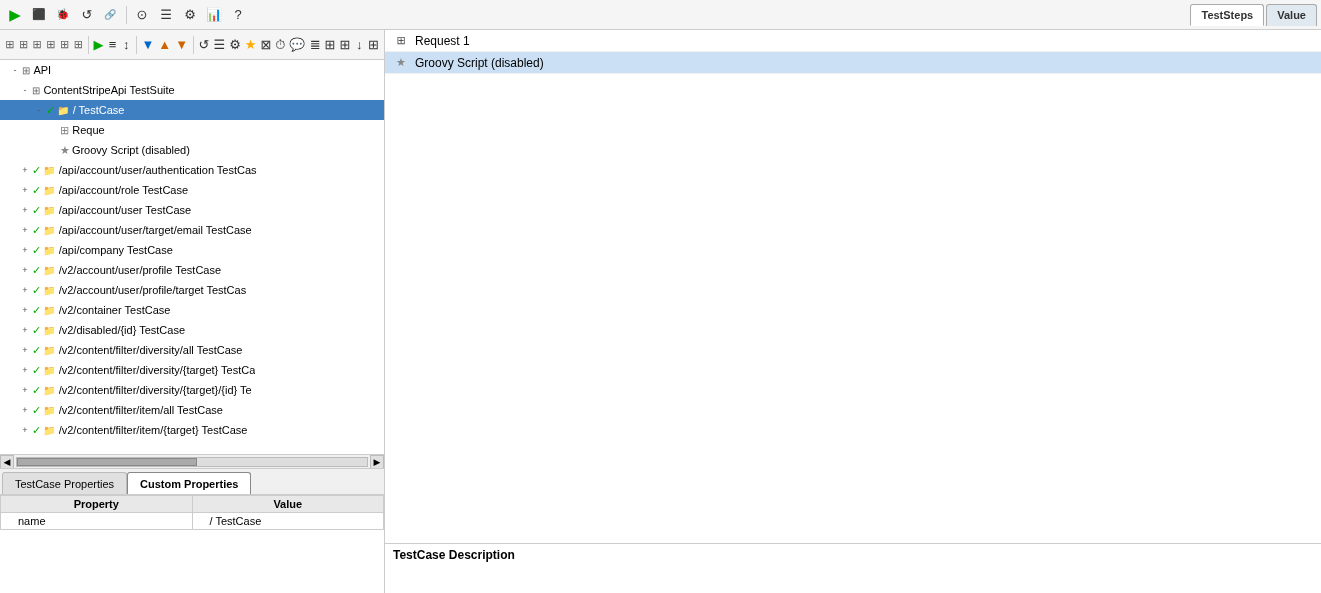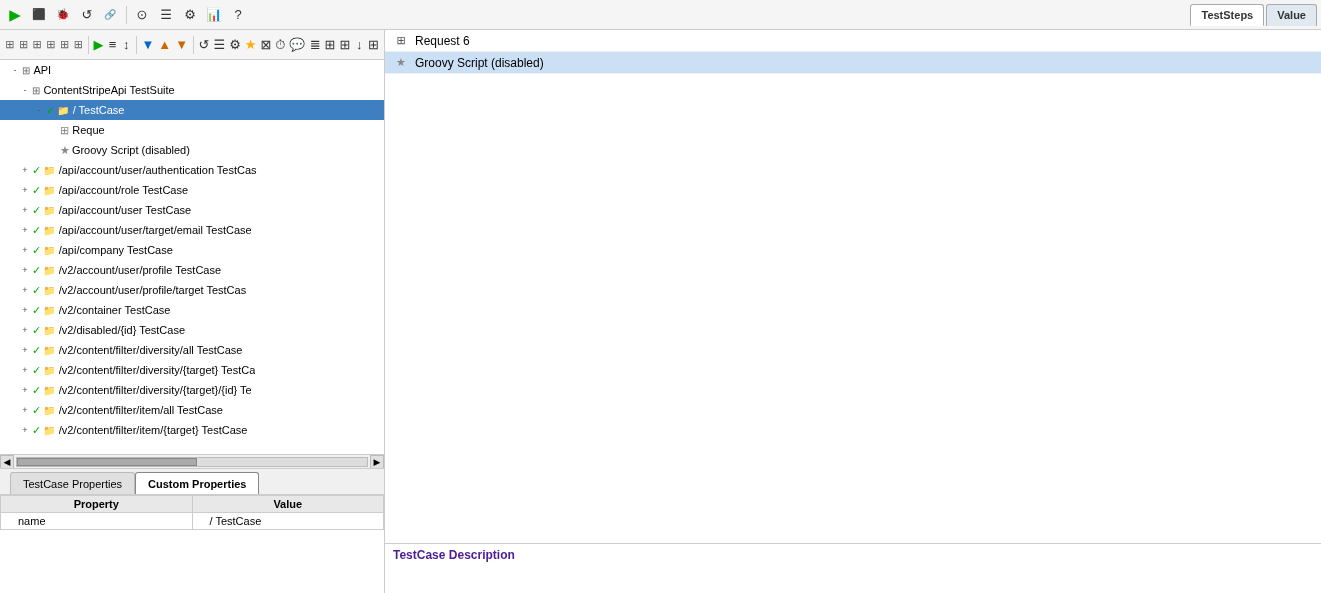--- a/index.html
+++ b/index.html
@@ -136,21 +136,21 @@
       border-top: 1px solid #ccc;
       display: flex;
       flex-direction: column;
     }
     .bottom-tabs {
       display: flex;
       background: #f0f0f0;
       border-bottom: 1px solid #ccc;
       height: 26px;
       align-items: flex-end;
-      padding: 0 10px;
+      padding: 0 2px;
     }
     .bottom-tab {
       padding: 2px 12px;
       height: 22px;
       background: #e0e0e0;
       border: 1px solid #bbb;
       border-bottom: none;
       cursor: pointer;
       font-size: 11px;
       border-radius: 3px 3px 0 0;
@@ -221,21 +221,21 @@
     .description-area {
       height: 50px;
       border-top: 1px solid #ccc;
       background: #fff;
       padding: 4px 8px;
       flex-shrink: 0;
     }
     .description-label {
       font-weight: bold;
       font-size: 12px;
-      color: #4c1d95;
+      color: #000000;
     }
   </style>
 </head>
 <body>
 
 <div class="top-toolbar">
   <button class="toolbar-btn" style="color:#00aa00; font-size:15px;">▶</button>
   <button class="toolbar-btn" style="color:#333; font-size:11px;">⬛</button>
   <button class="toolbar-btn" style="font-size:11px;">🐞</button>
   <button class="toolbar-btn">↺</button>
@@ -454,21 +454,21 @@
       </div>
     </div>
   </div>
 
   <div class="right-panel">
     <div class="right-content">
       <div class="content-steps">
 
         <div class="step-item">
           <span class="step-icon" style="color:#555; font-size:11px;">⊞</span>
-          <span>Request 6</span>
+          <span>Request 1</span>
         </div>
 
         <div class="step-item selected">
           <span class="step-icon" style="color:#888; font-size:11px;">★</span>
           <span>Groovy Script (disabled)</span>
         </div>
       </div>
       <div class="description-area">
         <div class="description-label">TestCase Description</div>
       </div>

